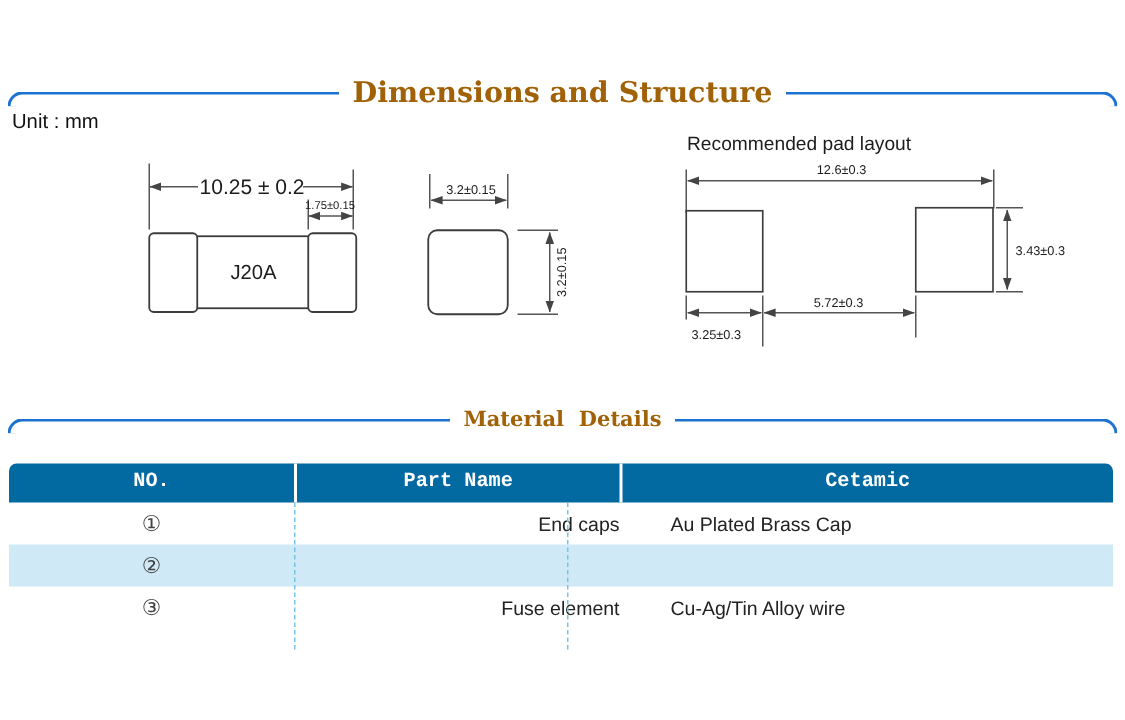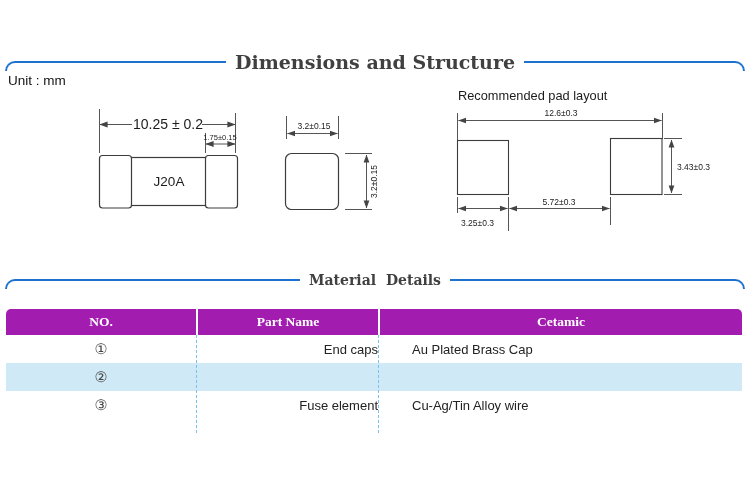--- a/index.html
+++ b/index.html
@@ -9,37 +9,37 @@
     font-family:"Liberation Sans", sans-serif; color:#1c1c1c;
   }
   .abs { position:absolute; }
 
   
   .sec-title { position:absolute; left:0; width:750px; display:flex; gap:9px; padding:0 5px; }
   .rule { flex:1; height:10px; margin-top:10px; }
   .rule-l { border-top:2px solid #1d72cf; border-left:2px solid #1d72cf; border-top-left-radius:10px; }
   .rule-r { border-top:2px solid #1d72cf; border-right:2px solid #1d72cf; border-top-right-radius:10px; }
   .sec-title h2 {
-    font-family:"DejaVu Serif", serif; font-weight:bold; color:#404040;
+    font-family:"DejaVu Serif", serif; font-weight:bold; color:#a16207;
     font-size:19px; line-height:23px; white-space:nowrap;
   }
   #materials-title h2 { font-size:14px; line-height:22px; word-spacing:5px; }
 
   #unit-label { position:absolute; left:8px; top:73px; font-size:13.5px; color:#111; }
 
   svg text { font-family:"Liberation Sans", sans-serif; fill:#1c1c1c; }
 
   
   .mtable { position:absolute; left:6px; top:309px; width:736px; }
   .thead {
-    display:flex; height:26px; background:#a21caf; border-radius:5px 5px 0 0;
-    color:#ffffff; font-family:Liberation Serif, serif; font-weight:bold; font-size:13.5px;
+    display:flex; height:26px; background:#0369a1; border-radius:5px 5px 0 0;
+    color:#ffffff; font-family:Liberation Mono, monospace; font-weight:bold; font-size:13.5px;
   }
   .th { line-height:26px; text-align:center; }
-  .c1 { width:190px; } .c2 { width:182px; } .c3 { flex:1; }
+  .c1 { width:190px; } .c2 { width:217px; } .c3 { flex:1; }
   .th.c2, .th.c3 { border-left:2px solid #ffffff; }
   .trow { display:flex; height:28px; align-items:center; font-size:13px; color:#222; }
   .trow.alt { background:#cfe9f6; }
   .td.c1 { text-align:center; font-size:14.5px; color:#444; }
   .td.c2 { text-align:right; }
   .td.c3 { padding-left:34px; }
   .dash {
     position:absolute; top:26px; height:98px; width:0;
     border-left:1.5px dashed #79c3ea;
   }

